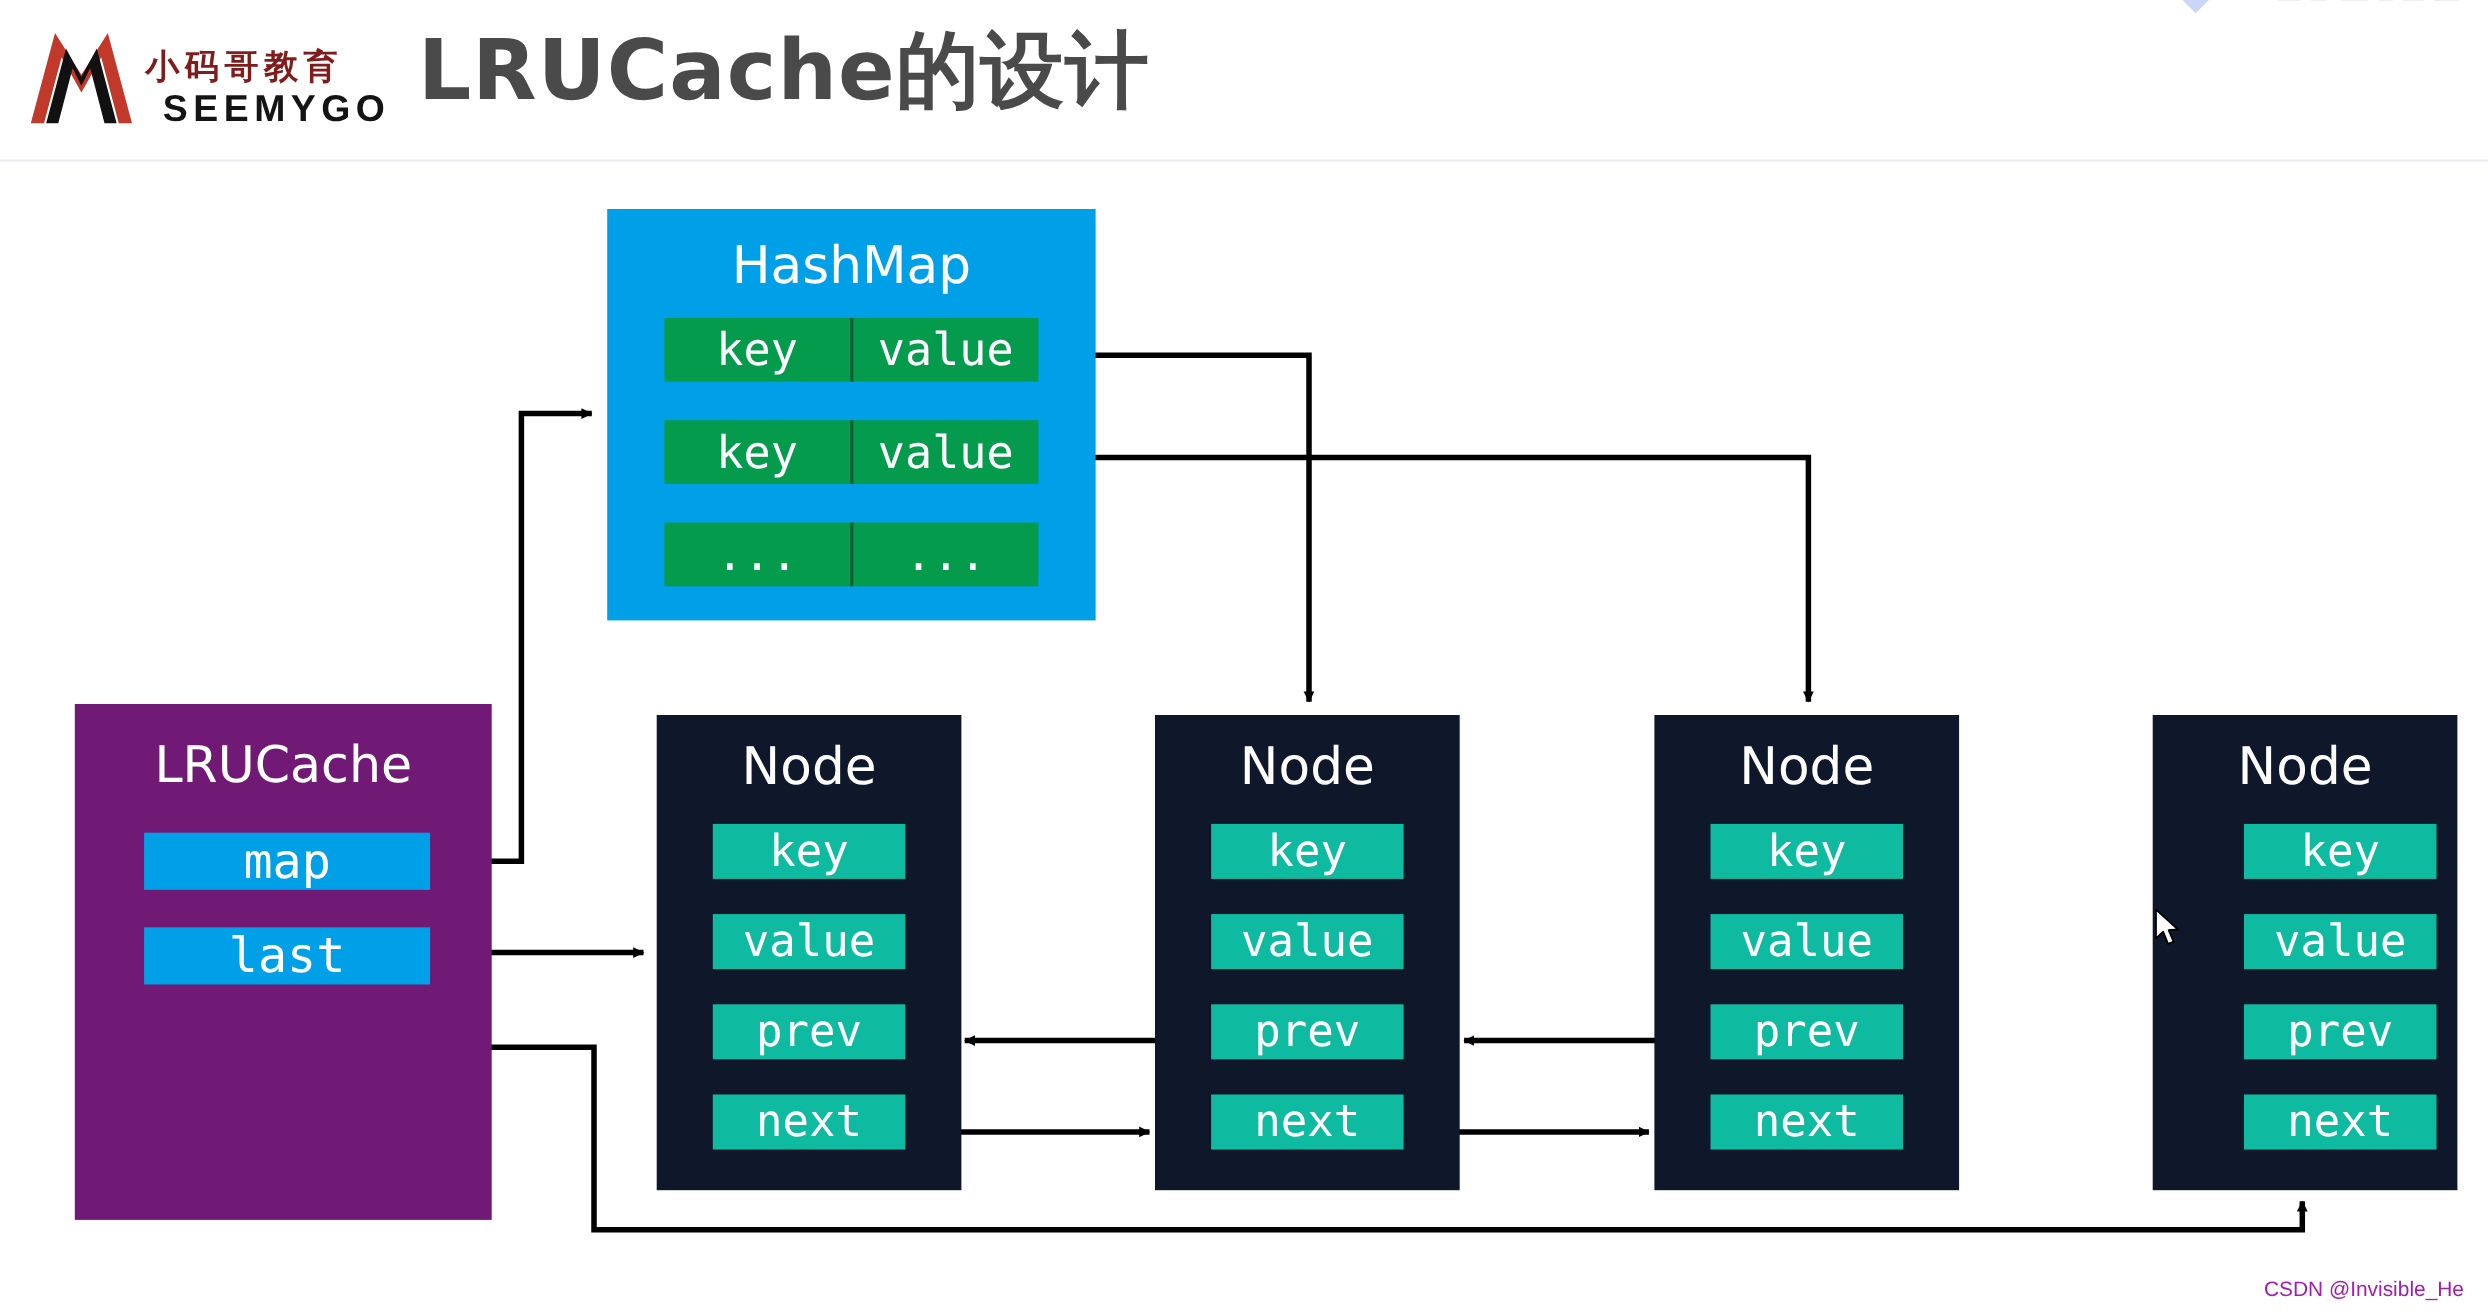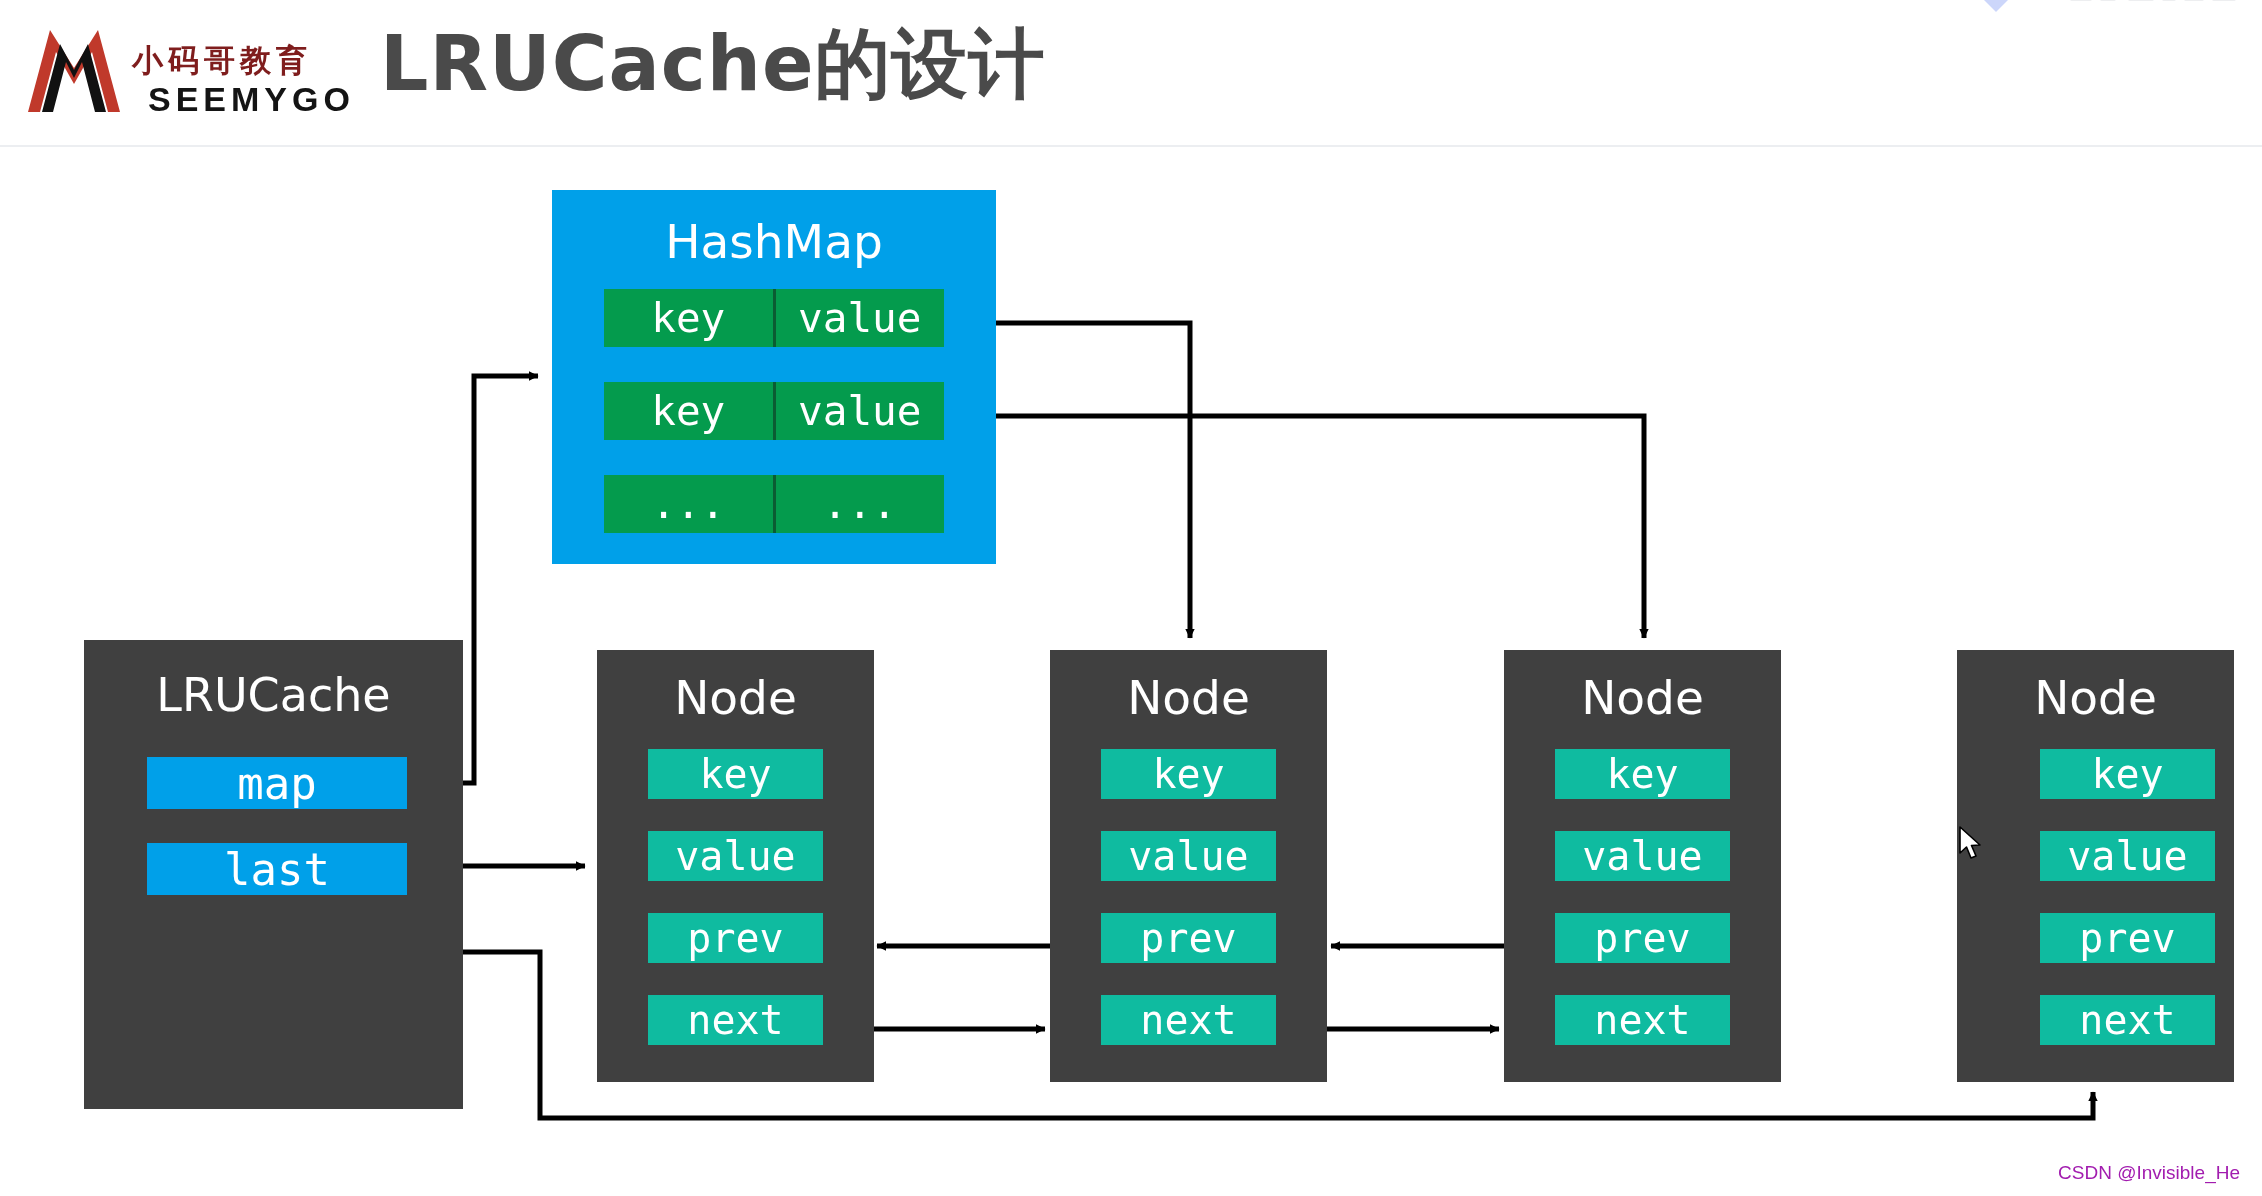--- a/index.html
+++ b/index.html
@@ -45,26 +45,26 @@
   .hashmap{left:552px;top:190px;width:444px;height:374px;background:#00a0e9;text-decoration:underline;}
   .hashmap .box-title{top:24px;font-size:47px;}
   .hm-row{position:absolute;left:52px;width:340px;height:58px;display:flex;}
   .hm-cell{height:58px;background:#049b4d;color:#fff;font-size:41px;
            font-family:"DejaVu Sans Mono","Liberation Mono",monospace;
            display:flex;align-items:center;justify-content:center;white-space:nowrap;}
   .hm-key{width:170px;border-right:3px solid #0b5c33;}
   .hm-val{width:170px;}
 
   
-  .lrucache{left:84px;top:640px;width:379px;height:469px;background:#404040;}
+  .lrucache{left:68px;top:640px;width:379px;height:469px;background:#701a75;}
   .lrucache .box-title{top:28px;font-size:46px;}
   .lru-field{left:63px;width:260px;height:52px;background:#00a0e9;font-size:44px;}
 
   
-  .node{width:277px;height:432px;background:#404040;top:650px;}
+  .node{width:277px;height:432px;background:#0f172a;top:650px;}
   .node .box-title{top:20px;font-size:47px;}
   .node-field{width:175px;height:50px;background:#0fbba0;font-size:40px;}
 
   
   .svg-layer{position:absolute;left:0;top:0;width:2262px;height:1196px;
              pointer-events:none;overflow:visible;}
 
   
   .watermark{position:absolute;right:22px;bottom:12px;font-size:19px;color:#a21caf;
              white-space:nowrap;}

